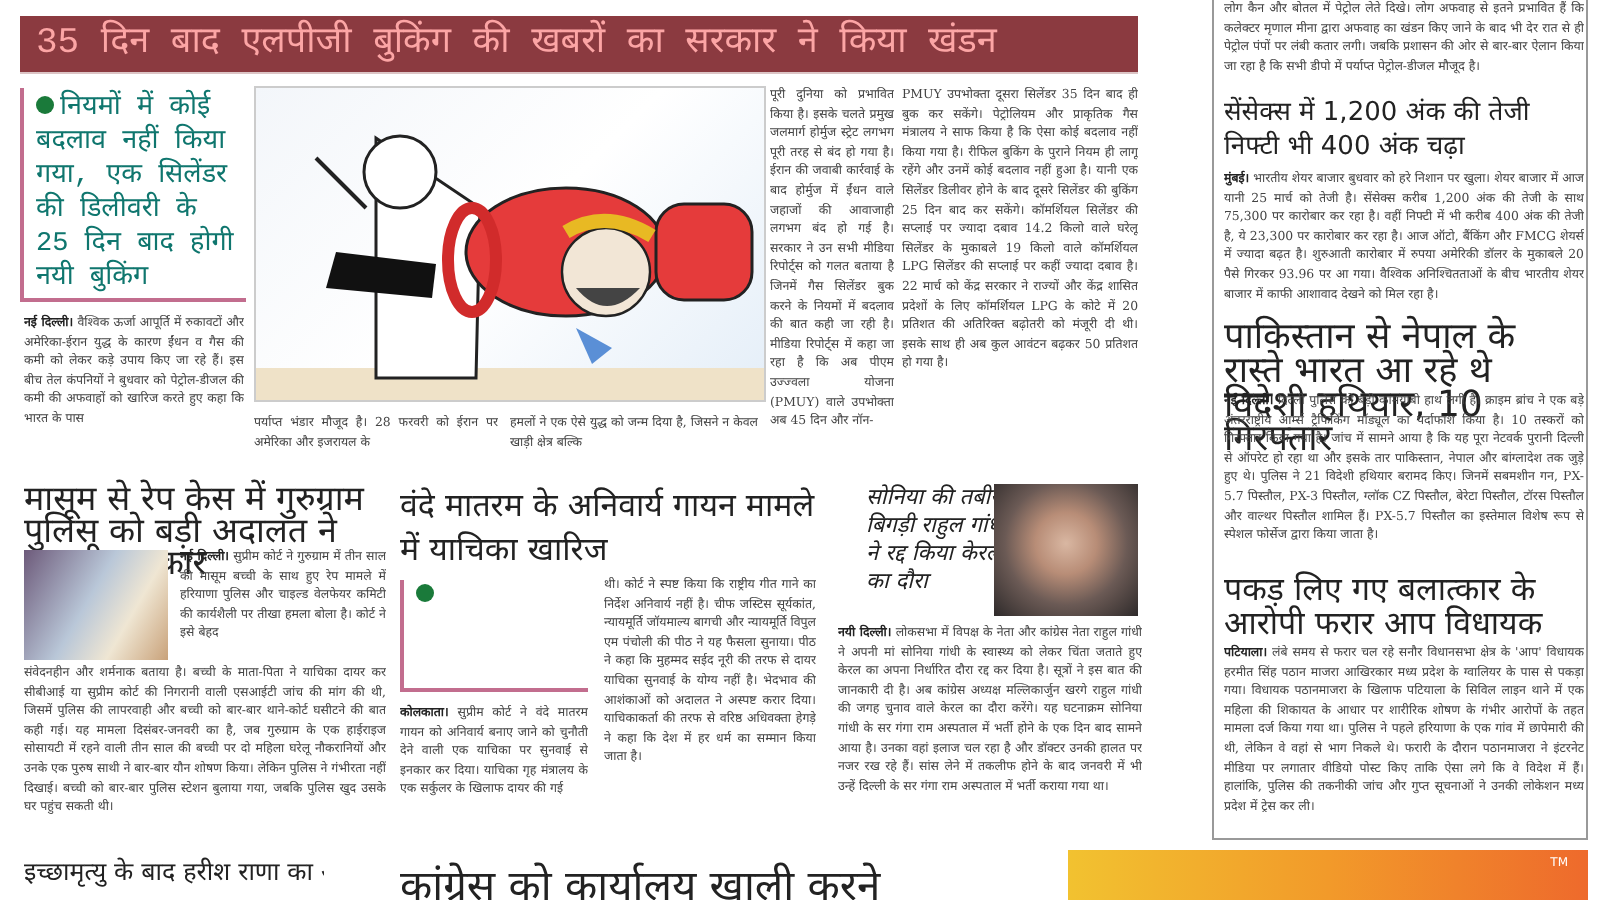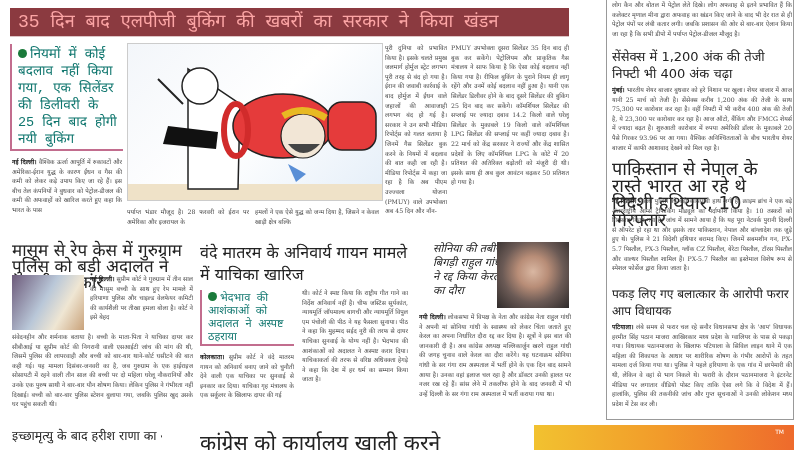--- a/index.html
+++ b/index.html
@@ -75,42 +75,42 @@
   <span class="dateline">मुंबई।</span>
   <span>भारतीय शेयर बाजार बुधवार को हरे निशान पर खुला। शेयर बाजार में आज यानी 25 मार्च को तेजी है। सेंसेक्स करीब 1,200 अंक की तेजी के साथ 75,300 पर कारोबार कर रहा है। वहीं निफ्टी में भी करीब 400 अंक की तेजी है, ये 23,300 पर कारोबार कर रहा है। आज ऑटो, बैंकिंग और FMCG शेयर्स में ज्यादा बढ़त है। शुरुआती कारोबार में रुपया अमेरिकी डॉलर के मुकाबले 20 पैसे गिरकर 93.96 पर आ गया। वैश्विक अनिश्चितताओं के बीच भारतीय शेयर बाजार में काफी आशावाद देखने को मिल रहा है।</span>
 </div>
 
 <div class="abs head" style="left:612px; top:160px; width:180px; font-size:18px; line-height:17px;">पाकिस्तान से नेपाल के रास्ते भारत आ रहे थे विदेशी हथियार, 10 गिरफ्तार</div>
 <div class="abs body-text" style="left:612px; top:196px; width:180px; height:80px; overflow:hidden;">
   <span class="dateline">नई दिल्ली।</span>
   <span>दिल्ली पुलिस को बड़ी कामयाबी हाथ लगी है। क्राइम ब्रांच ने एक बड़े अंतरराष्ट्रीय आर्म्स ट्रैफिकिंग मॉड्यूल का पर्दाफाश किया है। 10 तस्करों को गिरफ्तार किया गया है। जांच में सामने आया है कि यह पूरा नेटवर्क पुरानी दिल्ली से ऑपरेट हो रहा था और इसके तार पाकिस्तान, नेपाल और बांग्लादेश तक जुड़े हुए थे। पुलिस ने 21 विदेशी हथियार बरामद किए। जिनमें सबमशीन गन, PX-5.7 पिस्तौल, PX-3 पिस्तौल, ग्लॉक CZ पिस्तौल, बेरेटा पिस्तौल, टॉरस पिस्तौल और वाल्थर पिस्तौल शामिल हैं। PX-5.7 पिस्तौल का इस्तेमाल विशेष रूप से स्पेशल फोर्सेज द्वारा किया जाता है।</span>
 </div>
 
-<div class="abs head" style="left:612px; top:286px; width:180px; font-size:12px; line-height:17px;">पकड़ लिए गए बलात्कार के आरोपी फरार आप विधायक</div>
+<div class="abs head" style="left:612px; top:286px; width:180px; font-size:16px; line-height:17px;">पकड़ लिए गए बलात्कार के आरोपी फरार आप विधायक</div>
 <div class="abs body-text" style="left:612px; top:322px; width:180px; height:84px; overflow:hidden;">
   <span class="dateline">पटियाला।</span>
   <span>लंबे समय से फरार चल रहे सनौर विधानसभा क्षेत्र के 'आप' विधायक हरमीत सिंह पठान माजरा आखिरकार मध्य प्रदेश के ग्वालियर के पास से पकड़ा गया। विधायक पठानमाजरा के खिलाफ पटियाला के सिविल लाइन थाने में एक महिला की शिकायत के आधार पर शारीरिक शोषण के गंभीर आरोपों के तहत मामला दर्ज किया गया था। पुलिस ने पहले हरियाणा के एक गांव में छापेमारी की थी, लेकिन वे वहां से भाग निकले थे। फरारी के दौरान पठानमाजरा ने इंटरनेट मीडिया पर लगातार वीडियो पोस्ट किए ताकि ऐसा लगे कि वे विदेश में हैं। हालांकि, पुलिस की तकनीकी जांच और गुप्त सूचनाओं ने उनकी लोकेशन मध्य प्रदेश में ट्रेस कर ली।</span>
 </div>
 <div class="abs side-box" style="left:606px; top:0; width:188px; height:420px;"></div>
 
 <div class="abs ad-banner">
   <span style="position:absolute; right:10px; top:3px; font-size:6px; color:#fff; font-family:'DejaVu Sans',sans-serif;">TM</span>
 </div>
 
 <div class="abs head" style="left:12px; top:242px; width:180px; font-size:17px; line-height:16px;">मासूम से रेप केस में गुरुग्राम पुलिस को बड़ी अदालत ने लगायी फटकार</div>
 <div class="abs photo-court"></div>
 <div class="abs body-text" style="left:90px; top:274px; width:103px; height:58px; overflow:hidden;">
   <span class="dateline">नई दिल्ली।</span>
   <span>सुप्रीम कोर्ट ने गुरुग्राम में तीन साल की मासूम बच्ची के साथ हुए रेप मामले में हरियाणा पुलिस और चाइल्ड वेलफेयर कमिटी की कार्यशैली पर तीखा हमला बोला है। कोर्ट ने इसे बेहद</span>
 </div>
 <div class="abs body-text" style="left:12px; top:332px; width:181px; height:78px; overflow:hidden;">संवेदनहीन और शर्मनाक बताया है। बच्ची के माता-पिता ने याचिका दायर कर सीबीआई या सुप्रीम कोर्ट की निगरानी वाली एसआईटी जांच की मांग की थी, जिसमें पुलिस की लापरवाही और बच्ची को बार-बार थाने-कोर्ट घसीटने की बात कही गई। यह मामला दिसंबर-जनवरी का है, जब गुरुग्राम के एक हाईराइज सोसायटी में रहने वाली तीन साल की बच्ची पर दो महिला घरेलू नौकरानियों और उनके एक पुरुष साथी ने बार-बार यौन शोषण किया। लेकिन पुलिस ने गंभीरता नहीं दिखाई। बच्ची को बार-बार पुलिस स्टेशन बुलाया गया, जबकि पुलिस खुद उसके घर पहुंच सकती थी।</div>
 
 <div class="abs head" style="left:200px; top:242px; width:210px; font-size:16px; line-height:22px;">वंदे मातरम के अनिवार्य गायन मामले में याचिका खारिज</div>
 <div class="abs highlight-box" style="left:200px; top:290px; width:94px; height:56px; font-size:11px; line-height:13px;">
-  <span class="dot"></span><span>भेदभाव की आशंकाओं को अदालत ने अस्पष्ट ठहराया</span>
+  <span class="dot"></span>
 </div>
 <div class="abs body-text" style="left:200px; top:352px; width:94px; height:60px; overflow:hidden;">
   <span class="dateline">कोलकाता।</span>
   <span>सुप्रीम कोर्ट ने वंदे मातरम गायन को अनिवार्य बनाए जाने को चुनौती देने वाली एक याचिका पर सुनवाई से इनकार कर दिया। याचिका गृह मंत्रालय के एक सर्कुलर के खिलाफ दायर की गई</span>
 </div>
 <div class="abs body-text" style="left:302px; top:288px; width:106px; height:124px; overflow:hidden;">थी। कोर्ट ने स्पष्ट किया कि राष्ट्रीय गीत गाने का निर्देश अनिवार्य नहीं है। चीफ जस्टिस सूर्यकांत, न्यायमूर्ति जॉयमाल्य बागची और न्यायमूर्ति विपुल एम पंचोली की पीठ ने यह फैसला सुनाया। पीठ ने कहा कि मुहम्मद सईद नूरी की तरफ से दायर याचिका सुनवाई के योग्य नहीं है। भेदभाव की आशंकाओं को अदालत ने अस्पष्ट करार दिया। याचिकाकर्ता की तरफ से वरिष्ठ अधिवक्ता हेगड़े ने कहा कि देश में हर धर्म का सम्मान किया जाता है।</div>
 
 <div class="abs head" style="left:433px; top:242px; width:76px; font-size:11px; line-height:14px;font-style:italic;">सोनिया की तबीयत बिगड़ी राहुल गांधी ने रद्द किया केरल का दौरा</div>
 <div class="abs photo-sonia"></div>
 <div class="abs body-text" style="left:419px; top:312px; width:152px; height:100px; overflow:hidden;">

